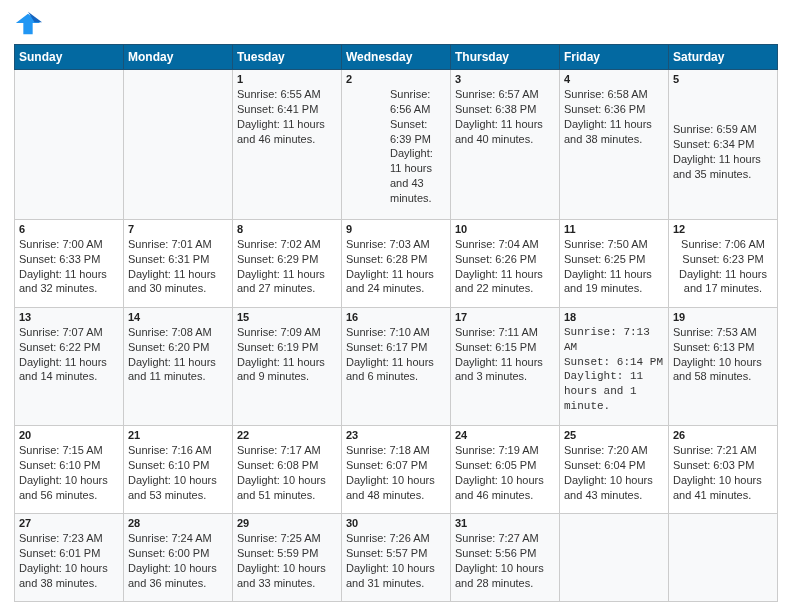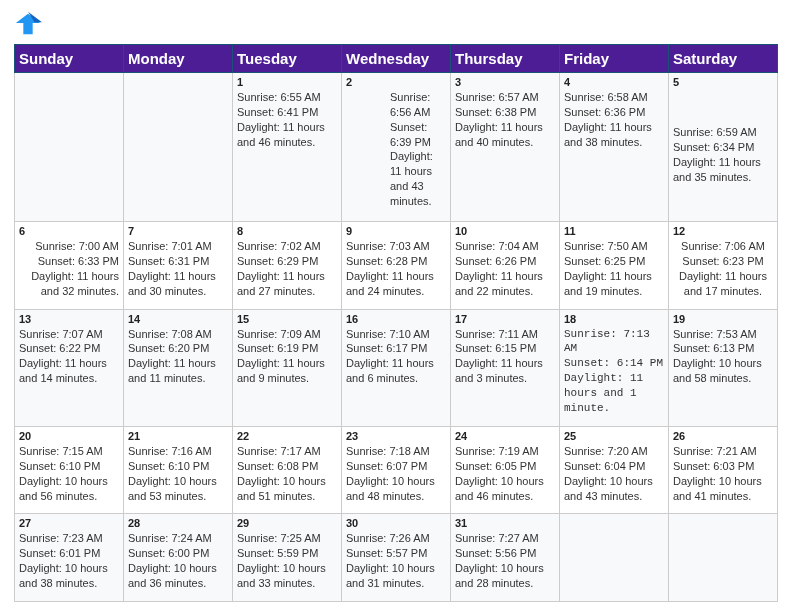--- a/index.html
+++ b/index.html
@@ -55,23 +55,23 @@
       color: #444;
     }
     .calendar {
       flex: 1;
       border: 1px solid #ccc;
       border-collapse: collapse;
       width: 100%;
       table-layout: fixed;
     }
     .calendar thead tr th {
-      background: #4c1d95;
+      background: #0369a1;
       color: #fff;
-      font-size: 15px;
+      font-size: 12px;
       padding: 5px 4px;
       text-align: left;
       border: 1px solid #1a5276;
     }
     .calendar tbody tr td {
       border: 1px solid #ccc;
       vertical-align: top;
       padding: 3px 4px;
       font-size: 9.5px;
       color: #222;
@@ -157,21 +157,21 @@
           <td>
             <div class="cell-day">5</div>
             <div class="cell-info" style="white-space: pre-line; margin-top: 37px;">Sunrise: 6:59 AM
 Sunset: 6:34 PM
 Daylight: 11 hours and 35 minutes.</div>
           </td>
         </tr>
         <tr>
           <td>
             <div class="cell-day">6</div>
-            <div class="cell-info" style="white-space: pre-line; text-align: right;">Sunrise: 7:00 AM
+            <div class="cell-info" style="white-space: pre-line;">Sunrise: 7:00 AM
 Sunset: 6:33 PM
 Daylight: 11 hours and 32 minutes.</div>
           </td>
           <td>
             <div class="cell-day">7</div>
             <div class="cell-info" style="white-space: pre-line;">Sunrise: 7:01 AM
 Sunset: 6:31 PM
 Daylight: 11 hours and 30 minutes.</div>
           </td>
           <td>

